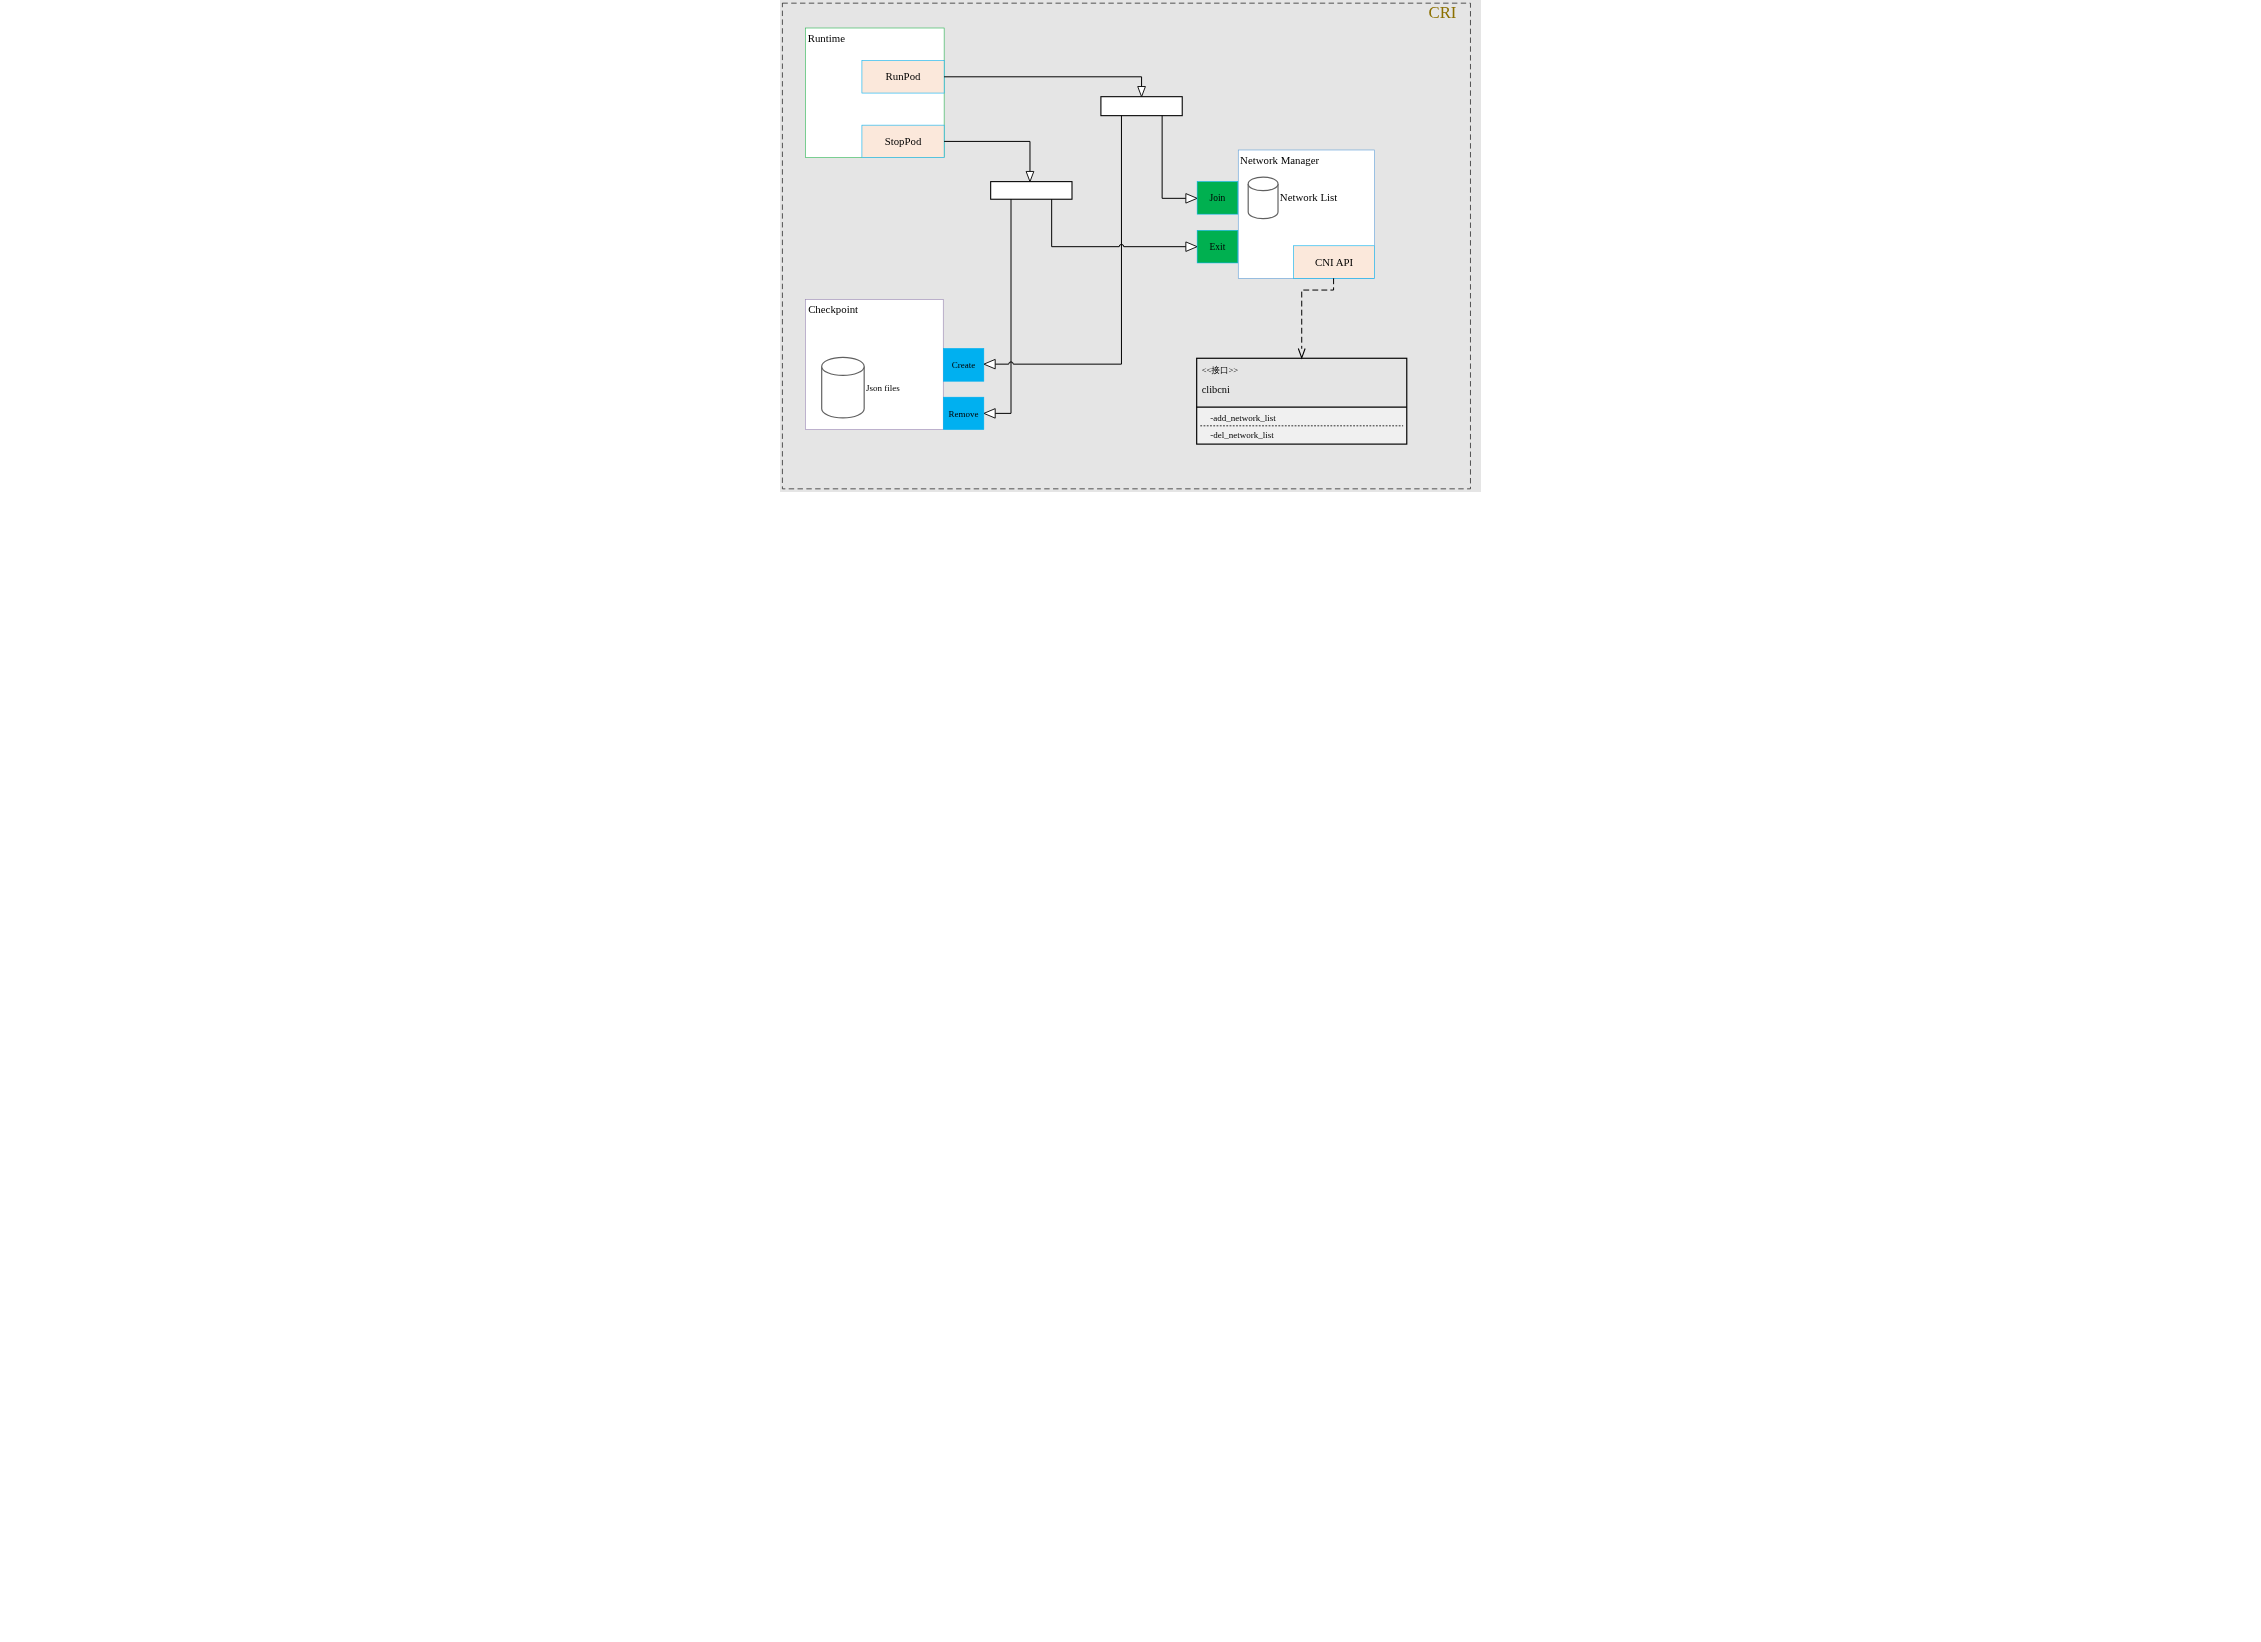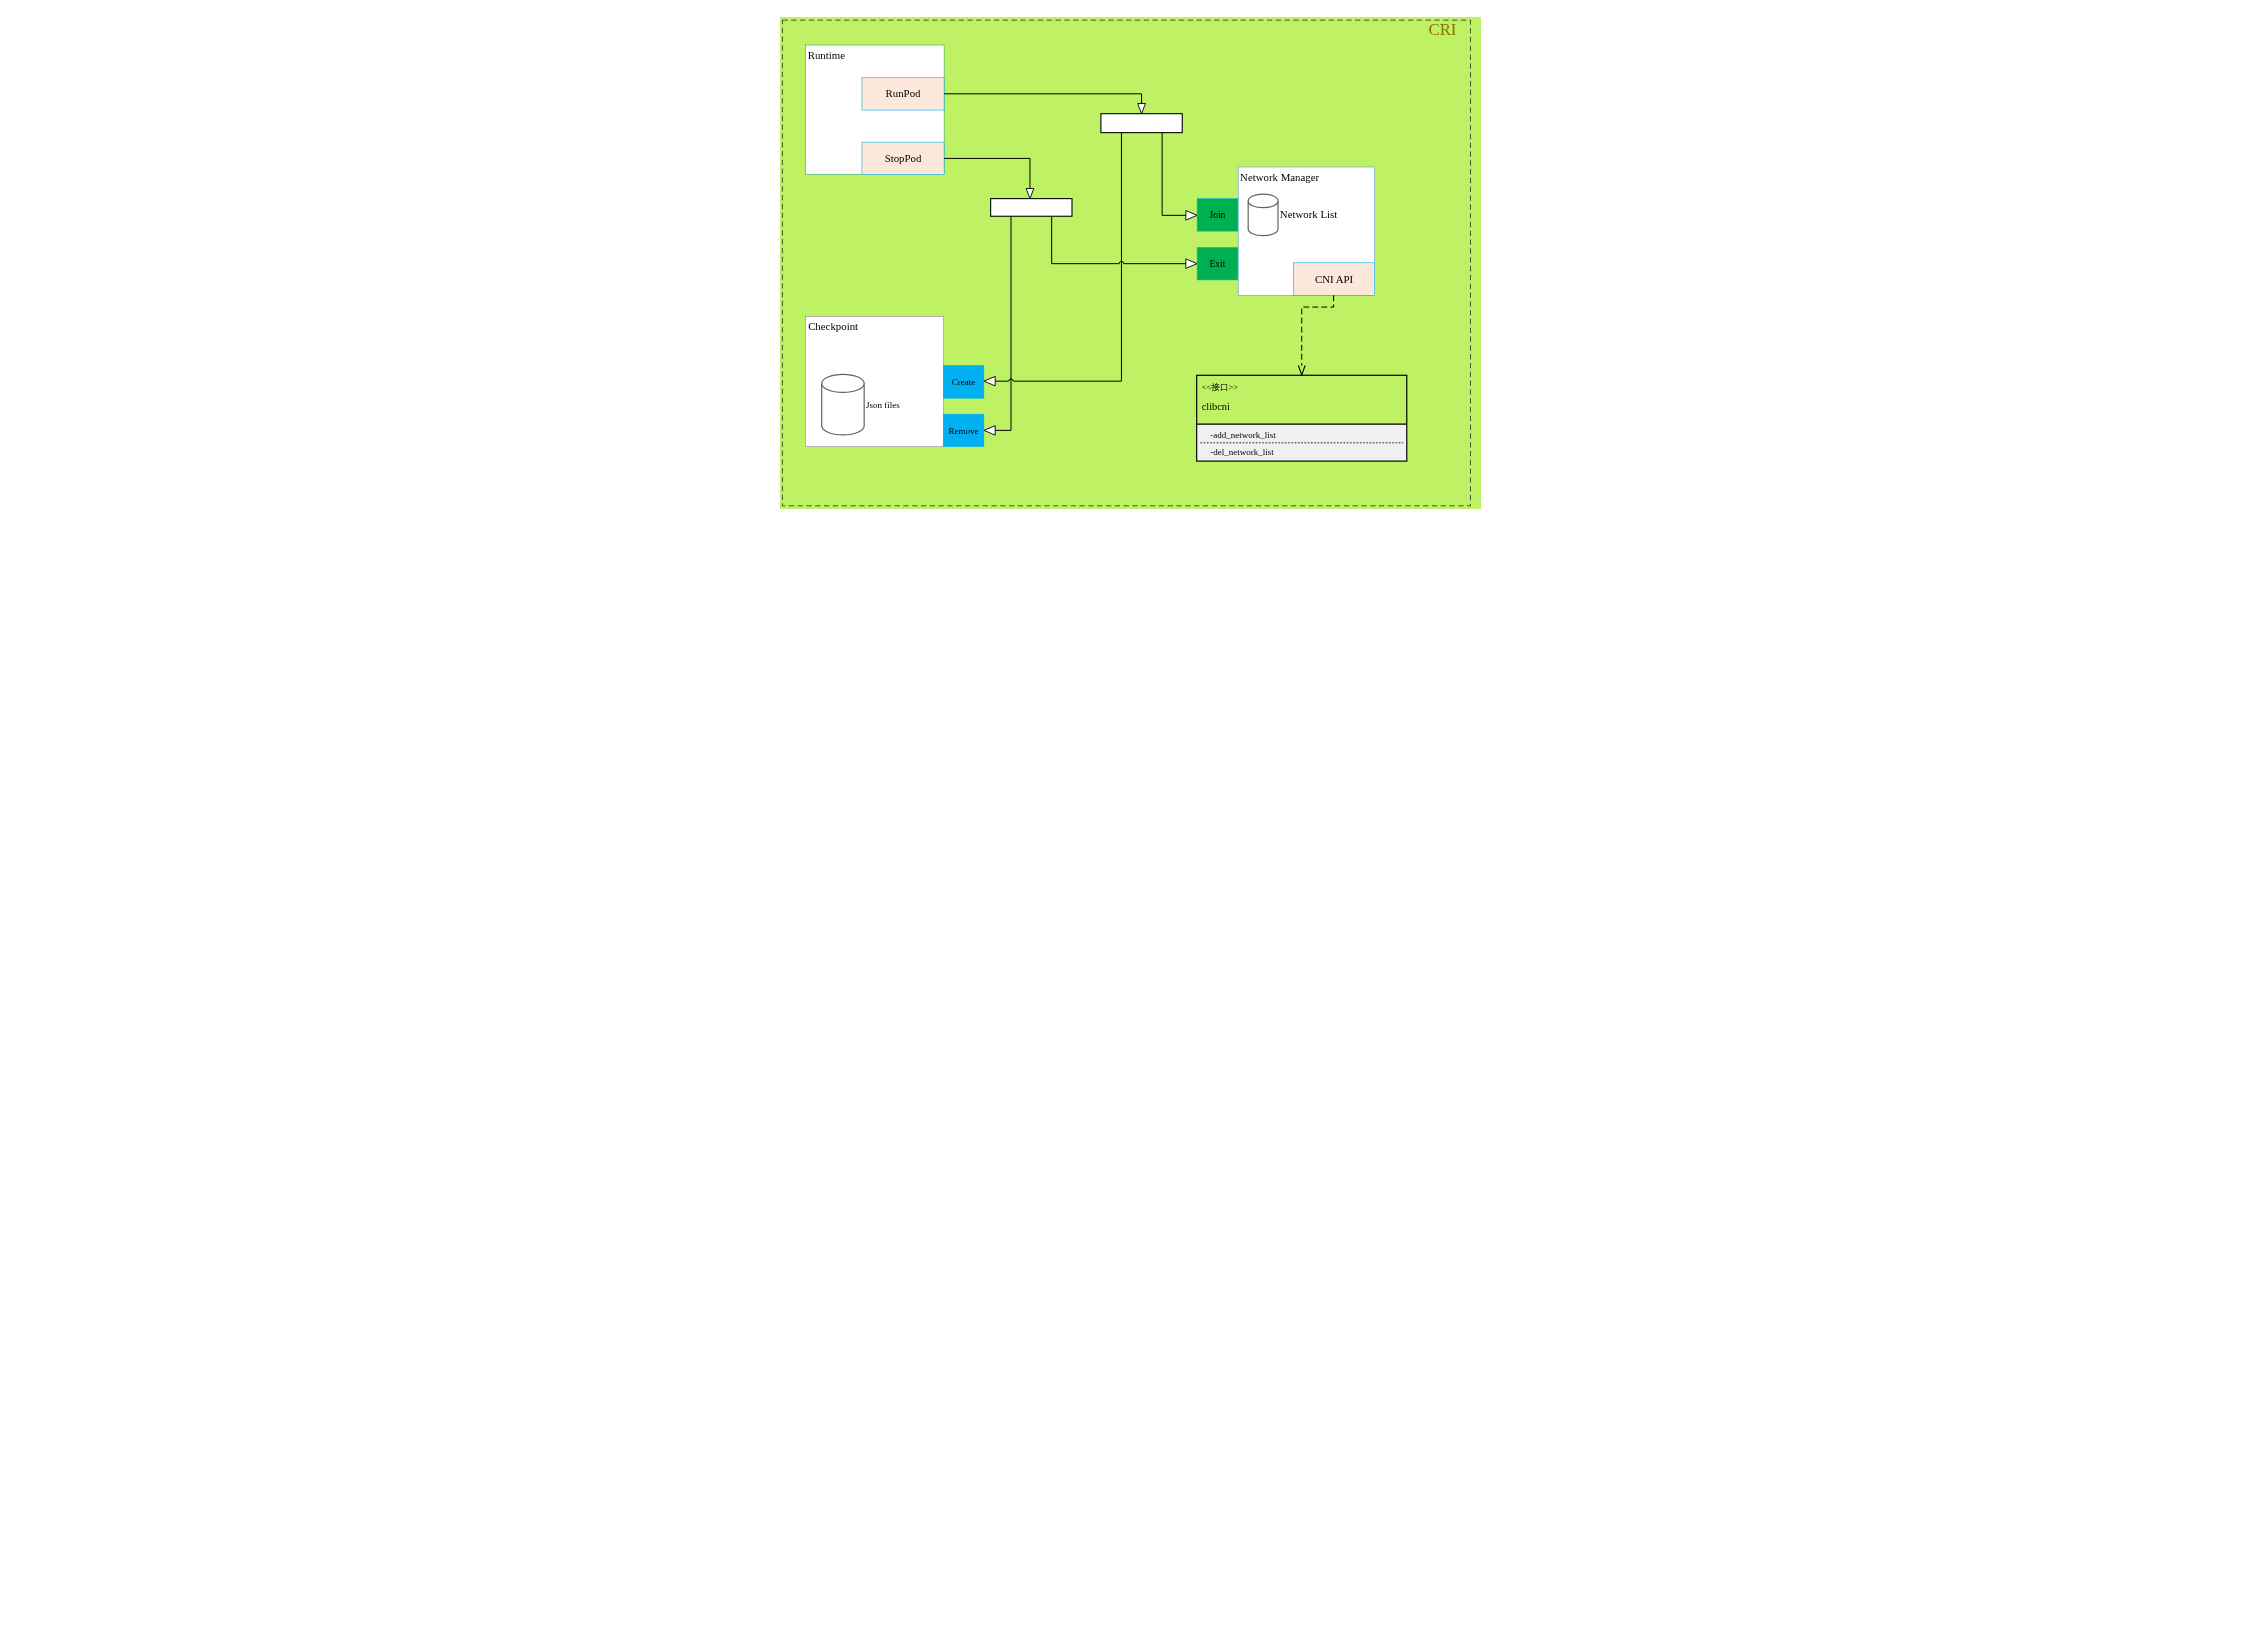--- a/index.html
+++ b/index.html
@@ -1,16 +1,16 @@
 <!DOCTYPE html>
 <html style="--cri_gold: #8C7000; --runtime_border: #22B14C; --nm_border: #5B9BD5; --checkpoint_border: #9683B1; --peach_fill: #FBE8DB; --cyan_border: #00B0F0; --green_fill: #00B050; --blue_fill: #00B0F0; --cylinder_gray: #606060; --method_fill: #F0F0F0;font-size:7.2px"><head>
 <meta charset="utf-8">
 <style>
   html,body { margin:0; padding:0; background:#ffffff; }
-  .stage { width:701px; height:492px; position:relative; margin:17px auto; background:#bef264; }
+  .stage { width:701px; height:492px; position:relative; margin:0 auto; background:#e5e5e5; }
   svg { display:block; }
   svg text { font-family:"Liberation Serif","DejaVu Serif",serif; fill:#000; }
 
   .outer-dashed { fill:none; stroke:#1a1a1a; stroke-width:1.6; stroke-dasharray:12 7.5; }
   .cri { font-size:37px; fill:var(--cri_gold,#8C7000); }
 
   .container { fill:#ffffff; stroke-width:1.3; }
   .runtime-border   { stroke:var(--runtime_border,#22B14C); }
   .nm-border        { stroke:var(--nm_border,#5B9BD5); }
   .checkpoint-border{ stroke:var(--checkpoint_border,#9683B1); }

